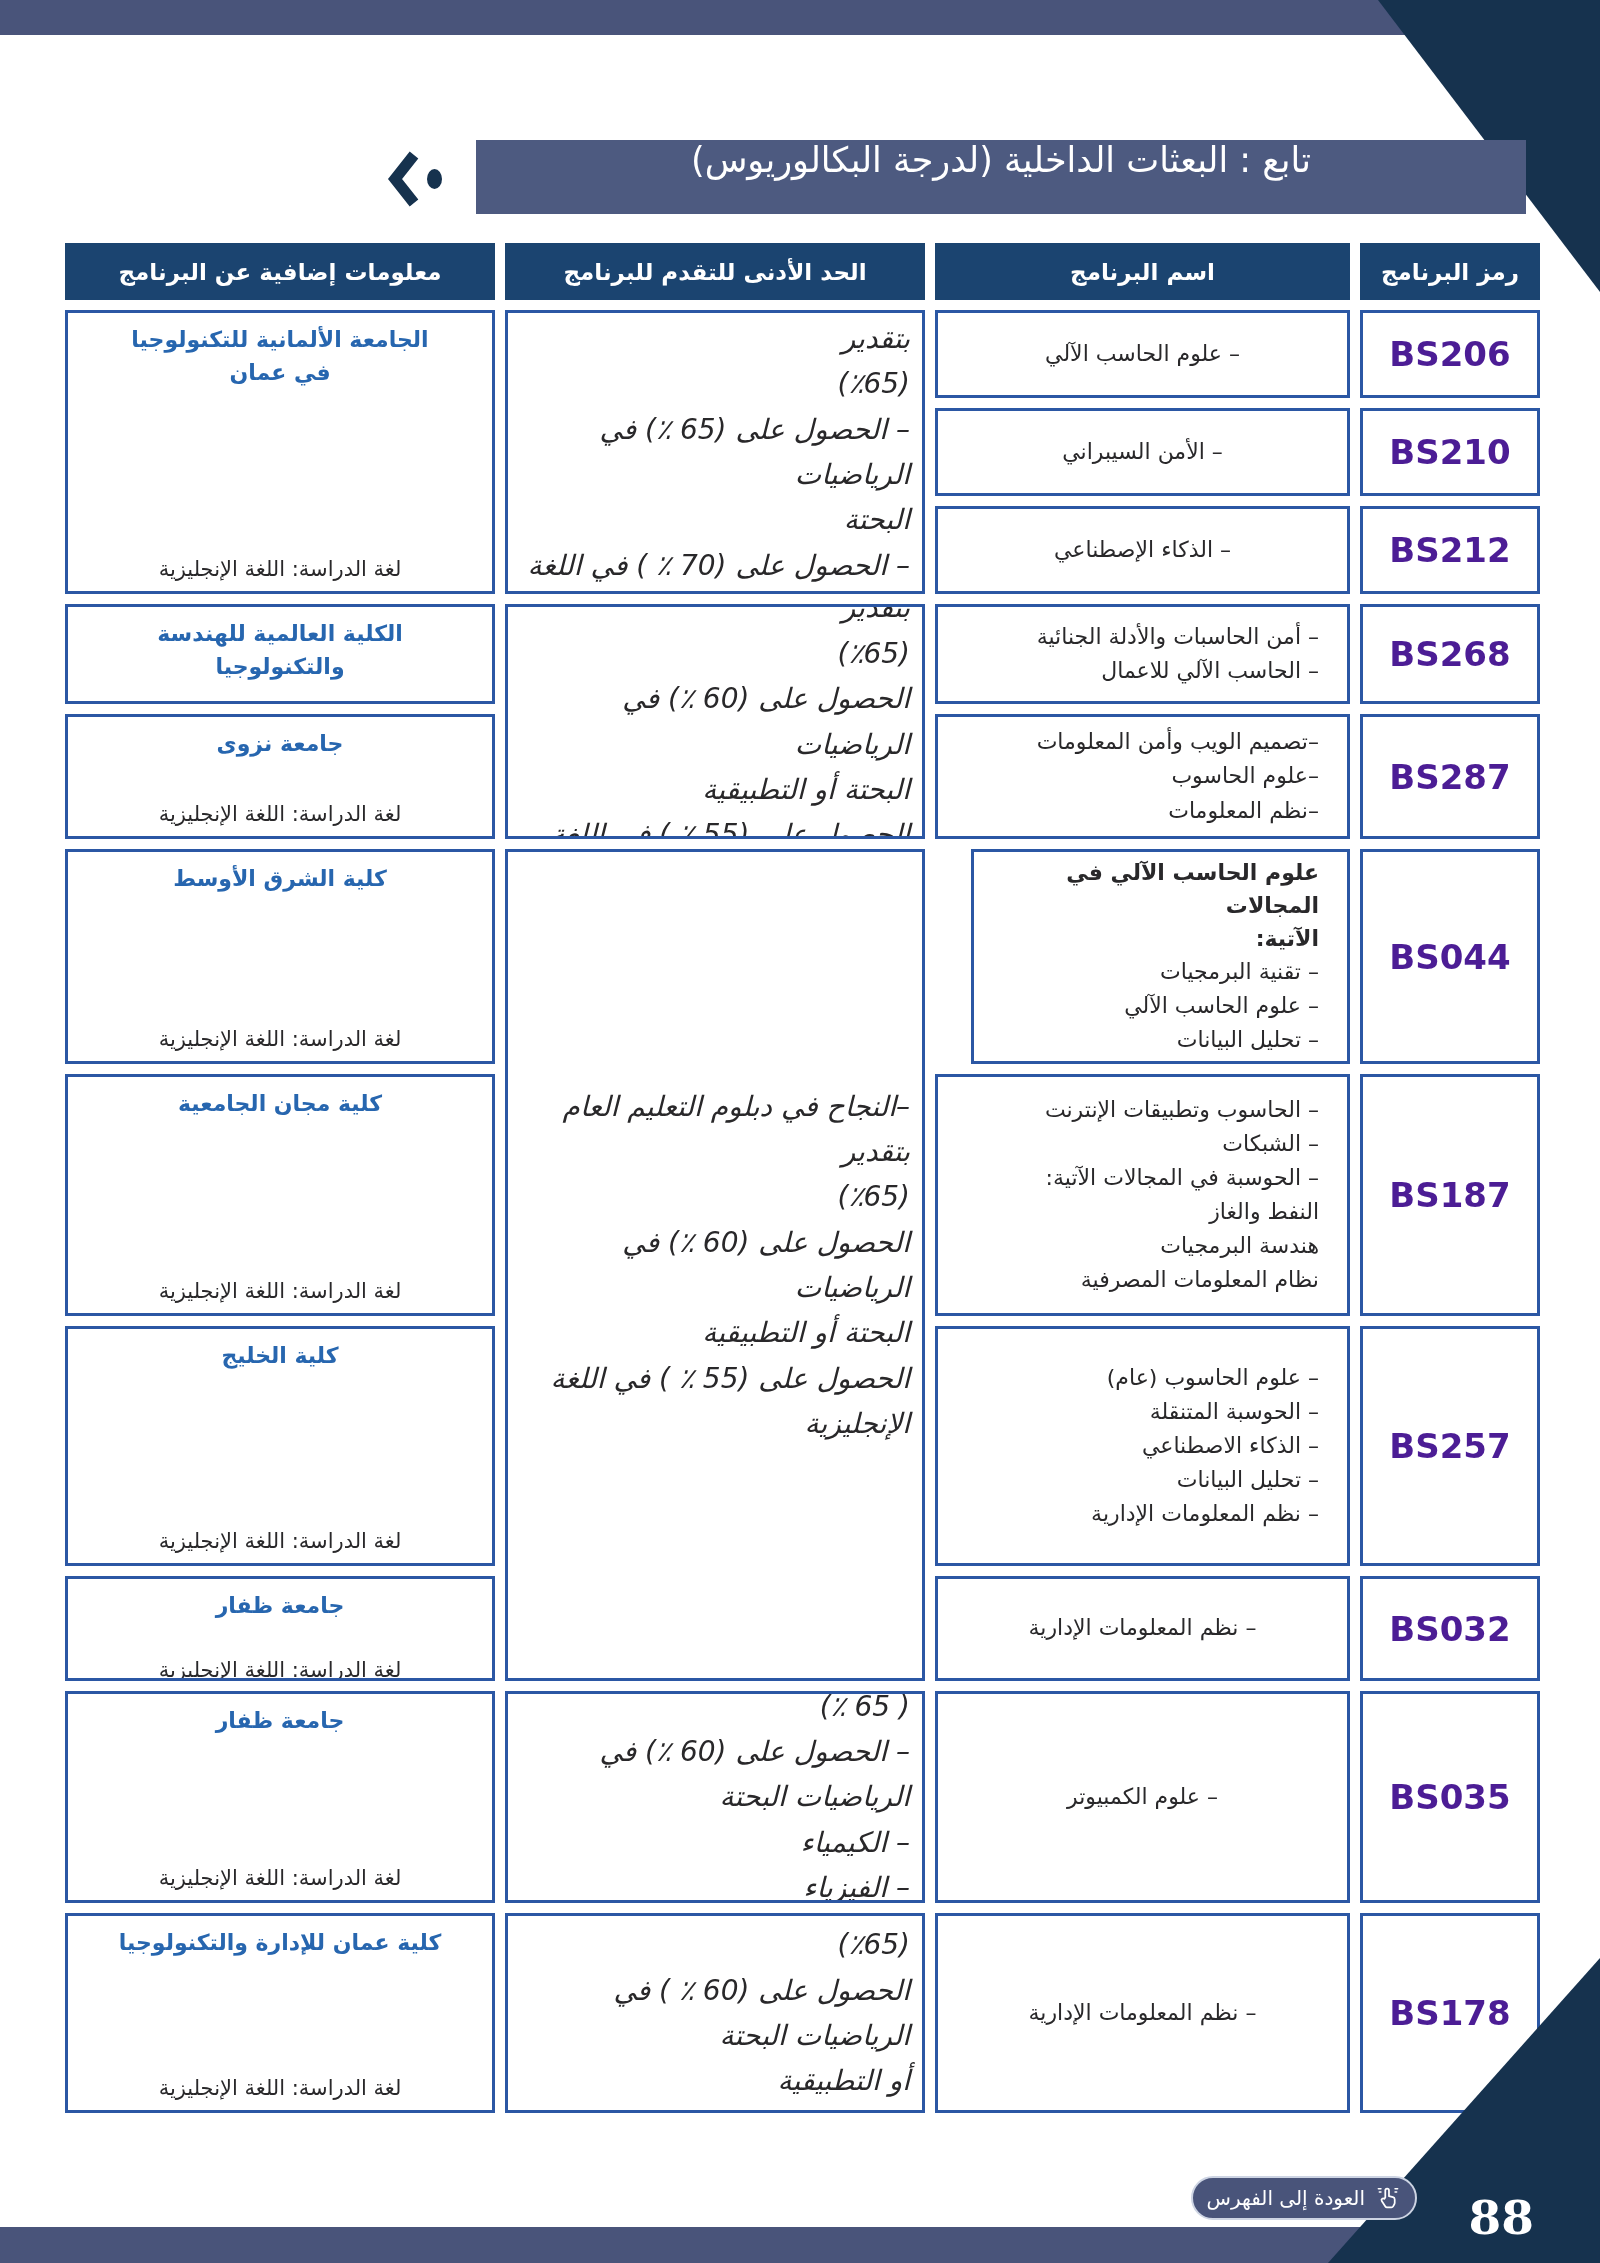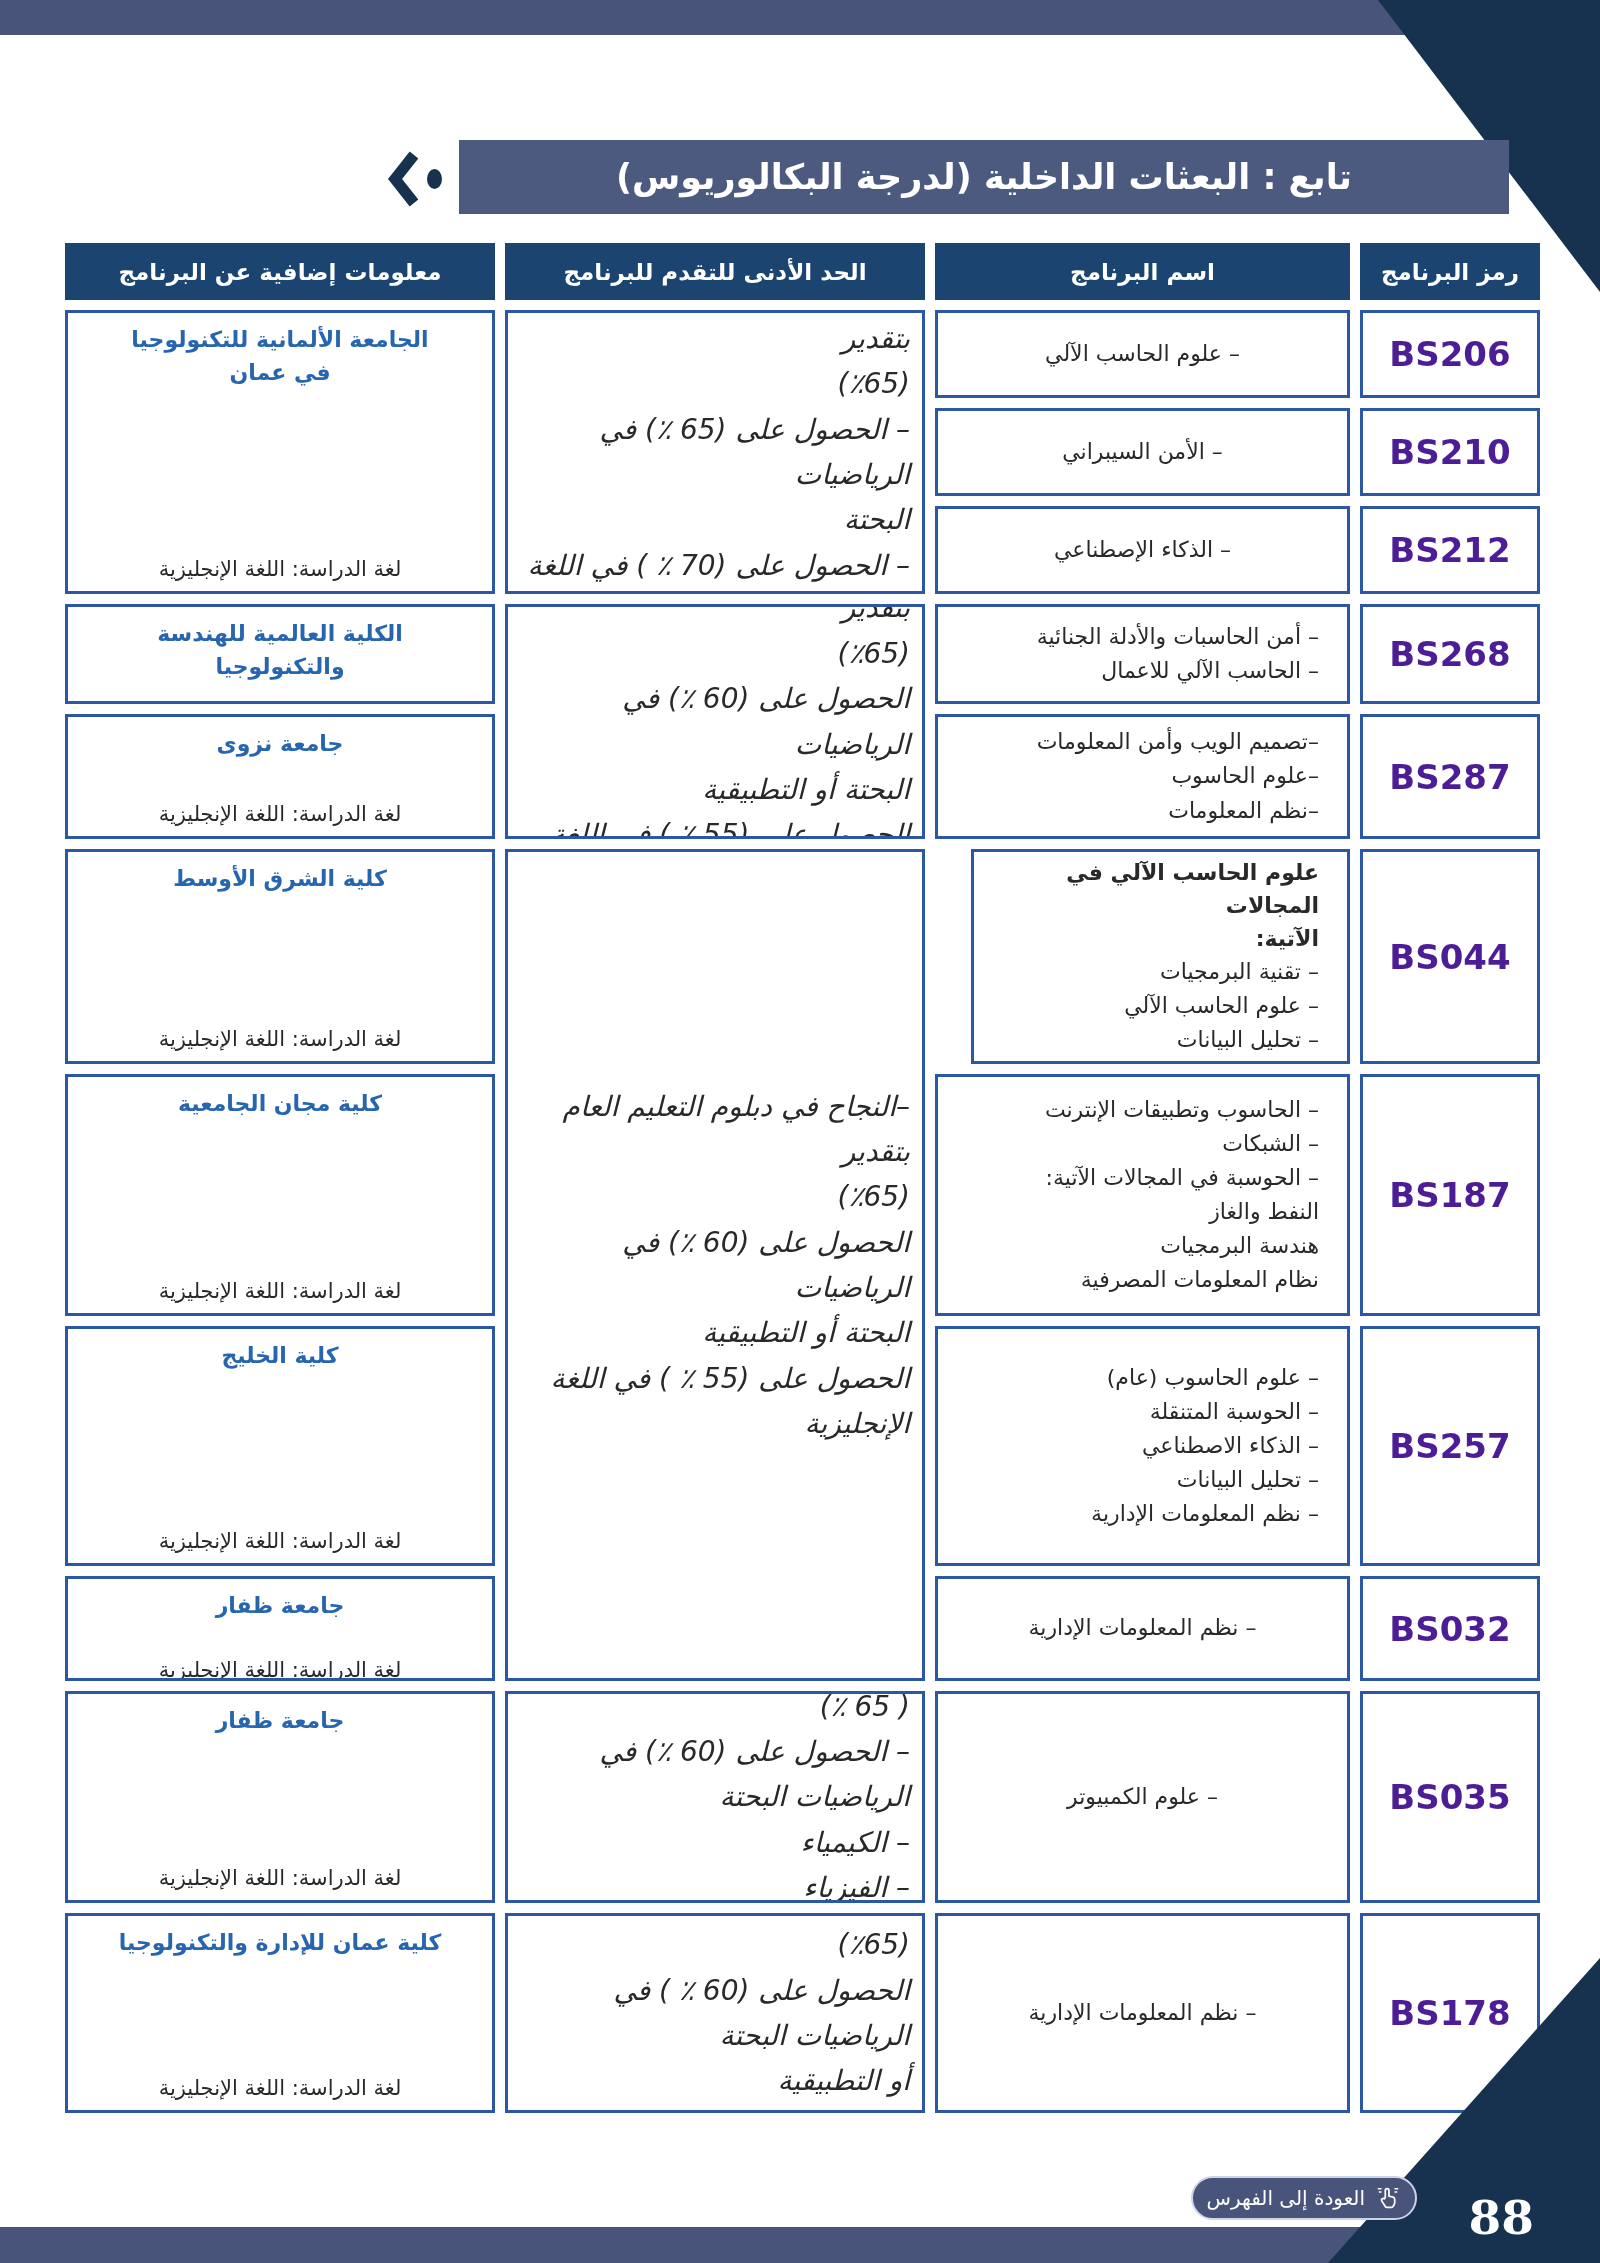--- a/index.html
+++ b/index.html
@@ -10,23 +10,23 @@
   
   .top-bar{position:absolute;top:0;left:0;right:0;height:35px;background:#49547a;}
   .bottom-bar{position:absolute;bottom:0;left:0;right:0;height:36px;background:#49547a;}
   
   .corner-top{position:absolute;top:0;right:0;width:222px;height:292px;background:#16324e;
     clip-path:polygon(0 0,100% 0,100% 100%);}
   .corner-bottom{position:absolute;bottom:0;right:0;width:272px;height:305px;background:#16324e;
     clip-path:polygon(100% 0,100% 100%,0 100%);}
   
   .title-bar{
-    position:absolute;top:140px;left:459px;width:1050px;height:74px;background:#4d5a80;
-    color:#fff;display:flex;align-items:center;justify-content:center;
-    font-size:35px;font-weight:bold;letter-spacing:.5px;
+    position:absolute;top:140px;left:476px;width:1050px;height:74px;background:#4d5a80;
+    color:#fff;display:flex;justify-content:center;
+    font-size:35px;font-weight:normal;letter-spacing:.5px;
   }
   .title-icon{position:absolute;top:150px;left:386px;display:flex;align-items:center;gap:5px;}
   .title-icon .dot{width:15px;height:20px;border-radius:50%;background:#16324e;}
   
   .table{
     position:absolute;top:243px;right:60px;width:1475px;
     display:grid;direction:rtl;
     grid-template-columns:180px 415px 420px 430px;
     grid-template-rows:57px 88px 88px 88px 100px 125px 215px 242px 240px 105px 212px 200px;
     gap:10px;

